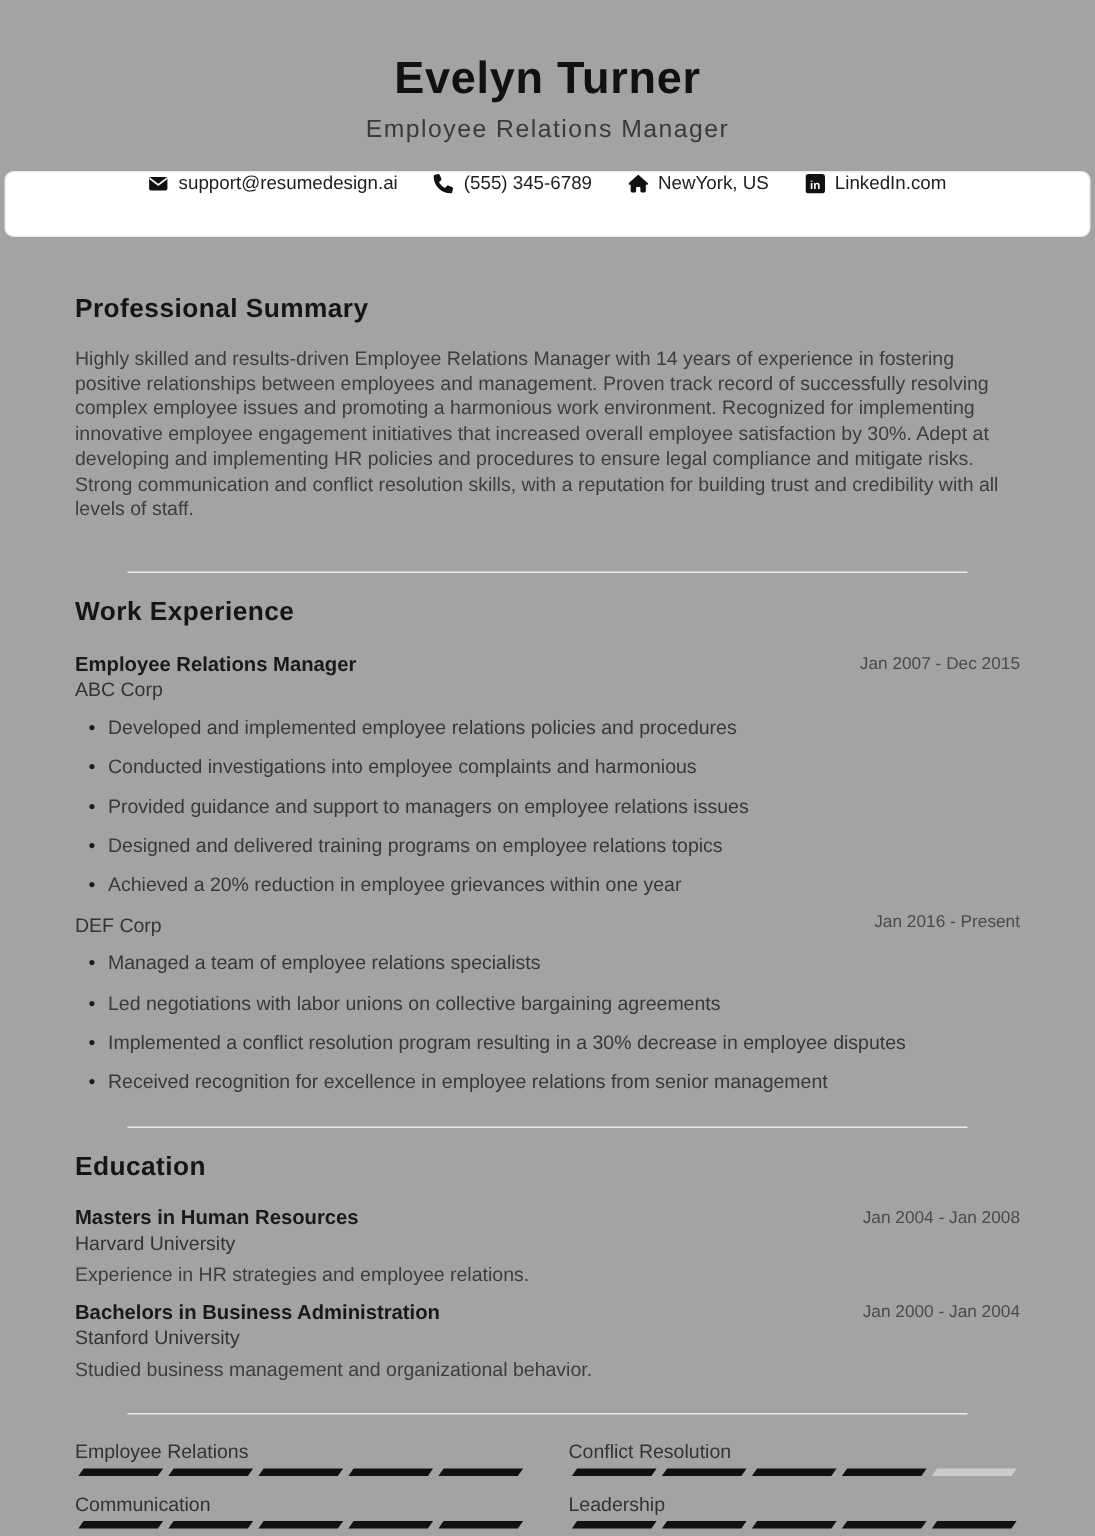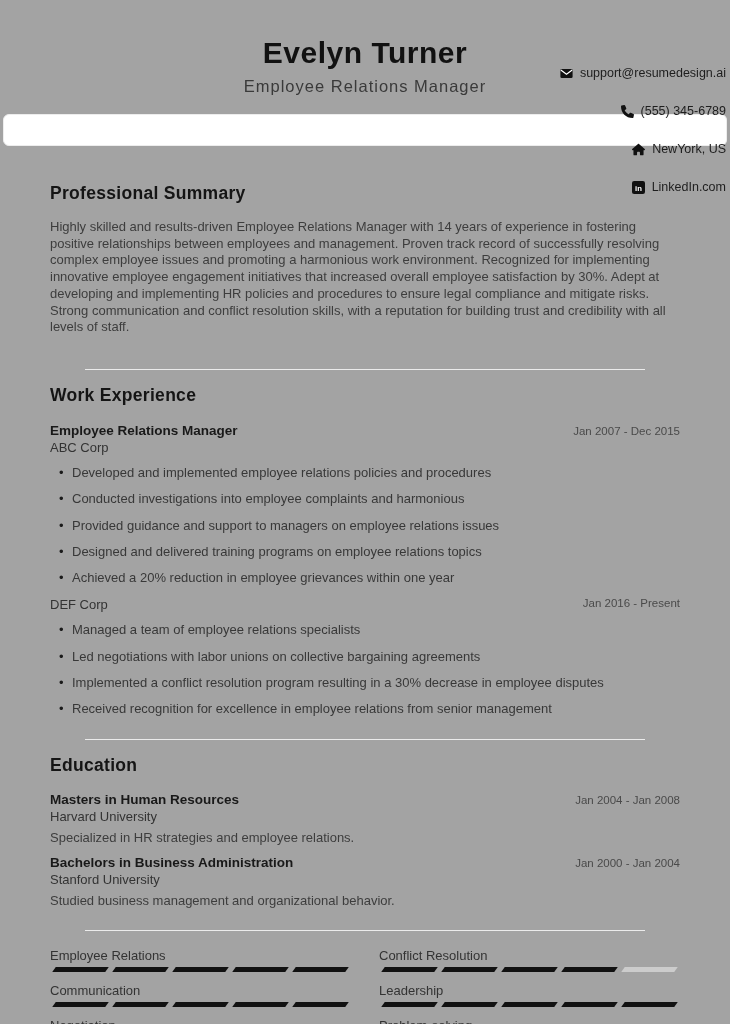--- a/index.html
+++ b/index.html
@@ -11,25 +11,24 @@
   }
   .page { width:730px; height:1024px; background:#a3a3a3; }
 
   
   .header { text-align:center; padding-top:36px; }
   .name { font-size:30px; line-height:34px; font-weight:bold; color:#111; letter-spacing:.5px; }
   .subtitle { font-size:16.5px; line-height:20px; color:#3a3a3a; letter-spacing:1px; margin-top:6px; }
 
   
   .contact-card {
-    margin:18px 3px 0; height:32px;
+    margin:18px 3px 0; height:44px;
     border:1px solid #ededed; border-radius:6px;
-    display:flex; align-items:flex-end; justify-content:center; gap:24px;
+    display:flex; align-items:flex-start; justify-content:center; gap:24px;
     background:#fff;
-    flex-direction:column;
   }
   .contact-item { display:flex; align-items:center; gap:7px; font-size:12.5px; color:#1e1e1e; }
   .contact-item svg { width:13px; height:13px; fill:#111; flex:none; display:block; }
 
   
   main { padding:0 50px; }
   .section-heading { font-size:17.5px; line-height:20px; font-weight:bold; color:#151515; letter-spacing:.3px; }
   .summary { margin-top:37px; }
   .summary-text { margin-top:16px; font-size:13px; line-height:16.7px; color:#3d3d3d; }
 
@@ -151,21 +150,21 @@
       <h2 class="section-heading">Education</h2>
 
       <div class="edu">
         <div class="row-head">
           <div>
             <div class="item-title">Masters in Human Resources</div>
             <div class="item-sub">Harvard University</div>
           </div>
           <div class="item-dates">Jan 2004 - Jan 2008</div>
         </div>
-        <div class="edu-note">Specialized in HR strategies and employee relations.</div>
+        <div class="edu-note">Experience in HR strategies and employee relations.</div>
       </div>
 
       <div class="edu">
         <div class="row-head">
           <div>
             <div class="item-title">Bachelors in Business Administration</div>
             <div class="item-sub">Stanford University</div>
           </div>
           <div class="item-dates">Jan 2000 - Jan 2004</div>
         </div>

